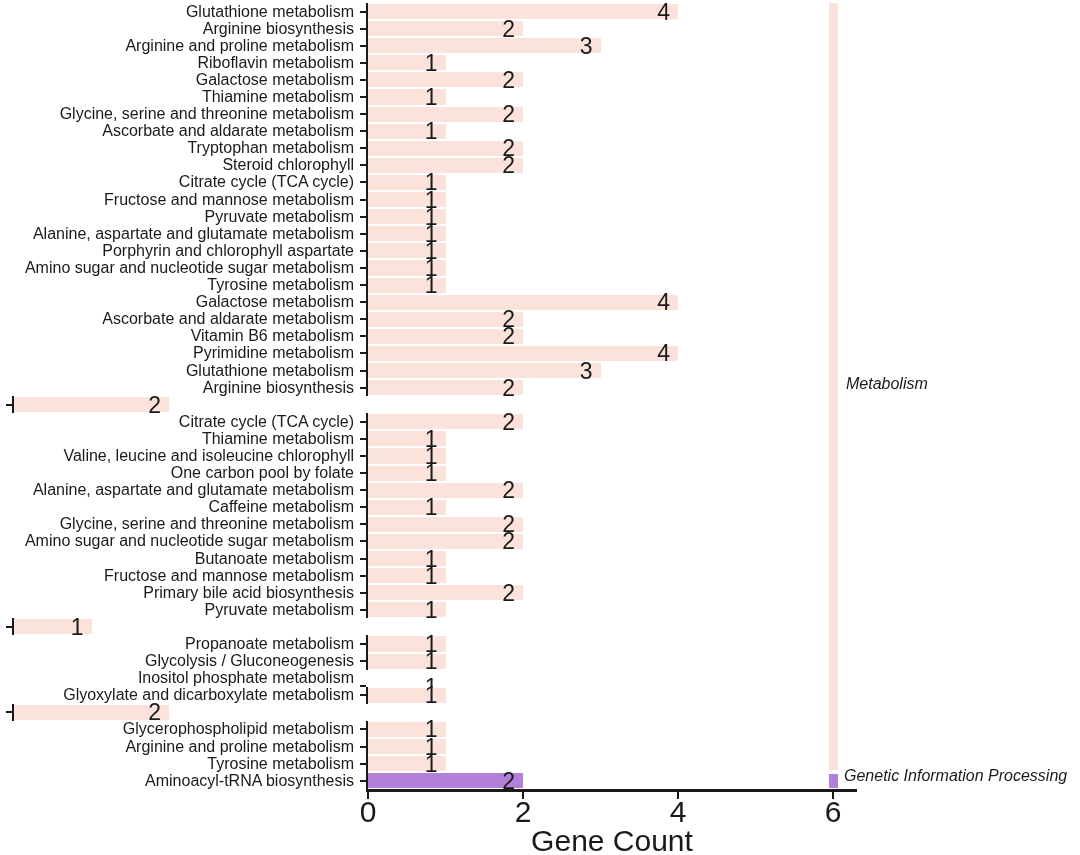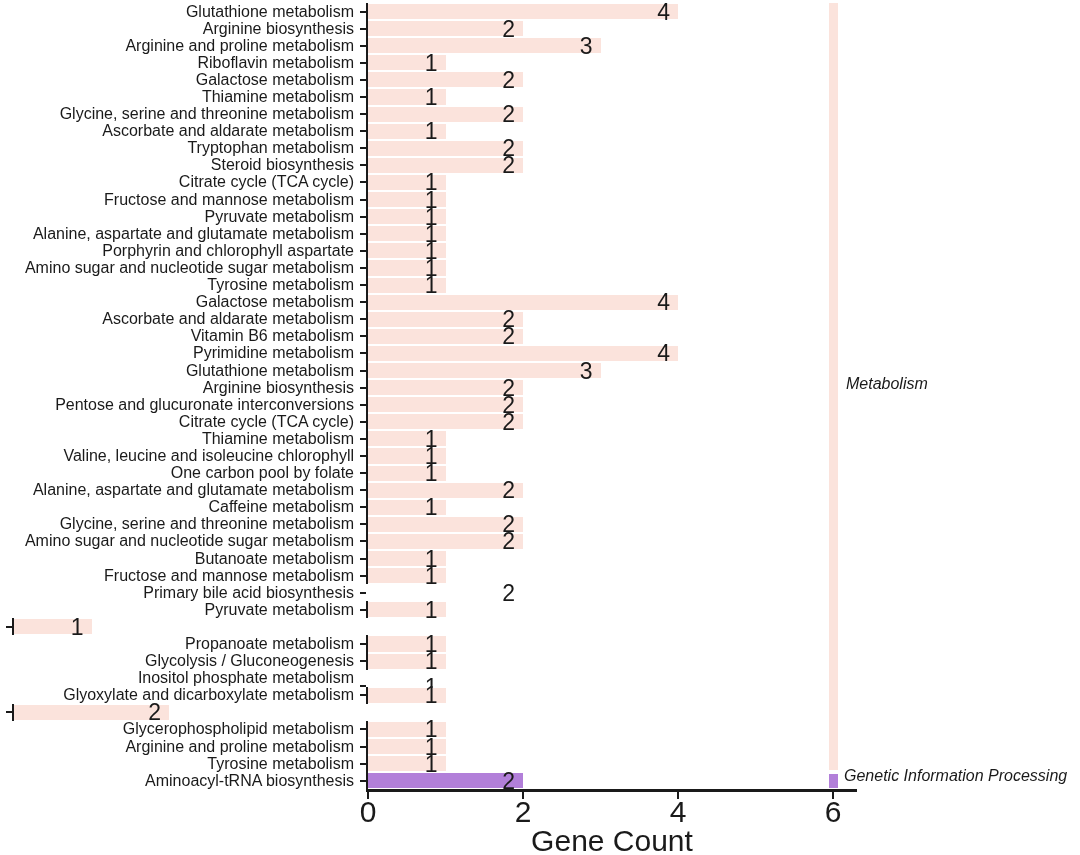--- a/index.html
+++ b/index.html
@@ -124,21 +124,21 @@
         <div class="lbl">Tryptophan metabolism</div>
         <div class="ytickbox">
           <div class="ytick"></div>
         </div>
         <div class="bar-area">
           <div class="bar" style="width: 155px; background: rgb(251, 227, 220);"></div>
           <span class="val" style="left: 113px;">2</span>
         </div>
       </div>
       <div class="row" style="height: 17.1087px;">
-        <div class="lbl">Steroid biosynthesis</div>
+        <div class="lbl">Steroid chlorophyll</div>
         <div class="ytickbox">
           <div class="ytick"></div>
         </div>
         <div class="bar-area">
           <div class="bar" style="width: 155px; background: rgb(251, 227, 220);"></div>
           <span class="val" style="left: 113px;">2</span>
         </div>
       </div>
       <div class="row" style="height: 17.1087px;">
         <div class="lbl">Citrate cycle (TCA cycle)</div>
@@ -264,21 +264,20 @@
         <div class="lbl">Arginine biosynthesis</div>
         <div class="ytickbox">
           <div class="ytick"></div>
         </div>
         <div class="bar-area">
           <div class="bar" style="width: 155px; background: rgb(251, 227, 220);"></div>
           <span class="val" style="left: 113px;">2</span>
         </div>
       </div>
       <div class="row" style="height: 17.1087px;">
-        <div class="lbl">Pentose and glucuronate interconversions</div>
         <div class="ytickbox">
           <div class="ytick"></div>
         </div>
         <div class="bar-area">
           <div class="bar" style="width: 155px; background: rgb(251, 227, 220);"></div>
           <span class="val" style="left: 113px;">2</span>
         </div>
       </div>
       <div class="row" style="height: 17.1087px;">
         <div class="lbl">Citrate cycle (TCA cycle)</div>
@@ -373,21 +372,21 @@
       <div class="row" style="height: 17.1087px;">
         <div class="lbl">Fructose and mannose metabolism</div>
         <div class="ytickbox">
           <div class="ytick"></div>
         </div>
         <div class="bar-area">
           <div class="bar" style="width: 77.5px; background: rgb(251, 227, 220);"></div>
           <span class="val" style="left: 35.5px;">1</span>
         </div>
       </div>
-      <div class="row" style="height: 17.1087px; align-items: center;">
+      <div class="row" style="height: 17.1087px;">
         <div class="lbl">Primary bile acid biosynthesis</div>
         <div class="ytickbox">
           <div class="ytick"></div>
         </div>
         <div class="bar-area">
           <div class="bar" style="width: 155px; background: rgb(251, 227, 220);"></div>
           <span class="val" style="left: 113px;">2</span>
         </div>
       </div>
       <div class="row" style="height: 17.1087px;">

